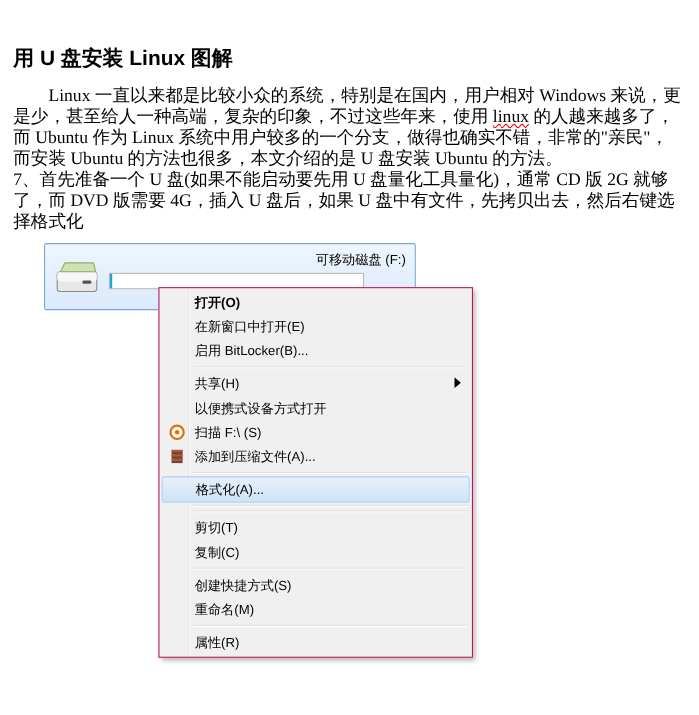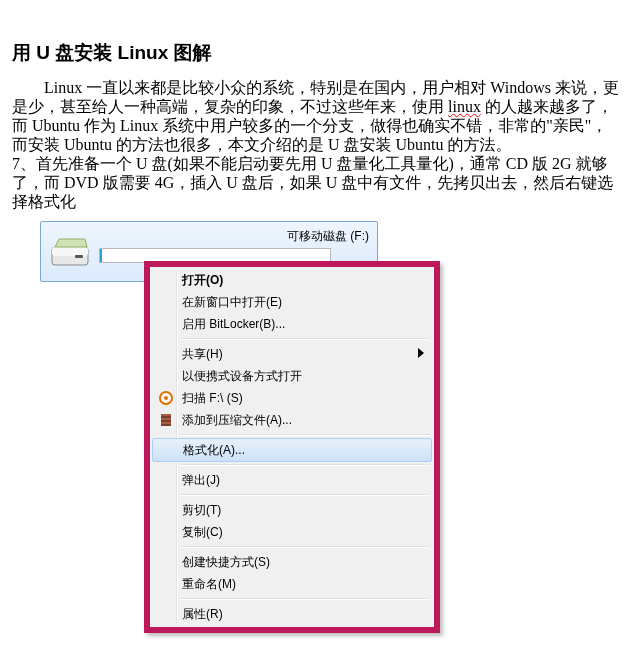--- a/index.html
+++ b/index.html
@@ -65,21 +65,21 @@
     margin-bottom: 2px;
   }
   .drive-bar-fill { background: #26a0da; position: absolute; left:0; top:0; bottom:0; width: 2px; }
   .drive-free { color: #6a6a6a; font-size: 11px; }
   .context-menu {
     position: absolute;
     left: 104px;
     top: 40px;
     width: 280px;
     background: #f0f0f0;
-    border: 6px solid #be185d;
+    border: 1px solid #be185d;
     box-shadow: 3px 3px 4px rgba(0,0,0,0.25);
     font-size: 12px;
     font-family: "Microsoft YaHei", SimSun, sans-serif;
     padding: 2px;
   }
   .menu-item {
     display: flex;
     align-items: center;
     height: 22px;
     padding-left: 30px;
@@ -194,23 +194,20 @@
                 <rect x="3" y="6" width="10" height="2" fill="#a85c3e"></rect>
                 <rect x="3" y="10" width="10" height="2" fill="#a85c3e"></rect>
               </svg>
             </span>
           </div>
           <div class="menu-sep"></div>
           <div class="menu-item hover">
             <span>格式化(A)...</span>
           </div>
           <div class="menu-sep"></div>
-          <div class="menu-item">
-            <span>弹出(J)</span>
-          </div>
           <div class="menu-sep"></div>
           <div class="menu-item">
             <span>剪切(T)</span>
           </div>
           <div class="menu-item">
             <span>复制(C)</span>
           </div>
           <div class="menu-sep"></div>
           <div class="menu-item">
             <span>创建快捷方式(S)</span>

